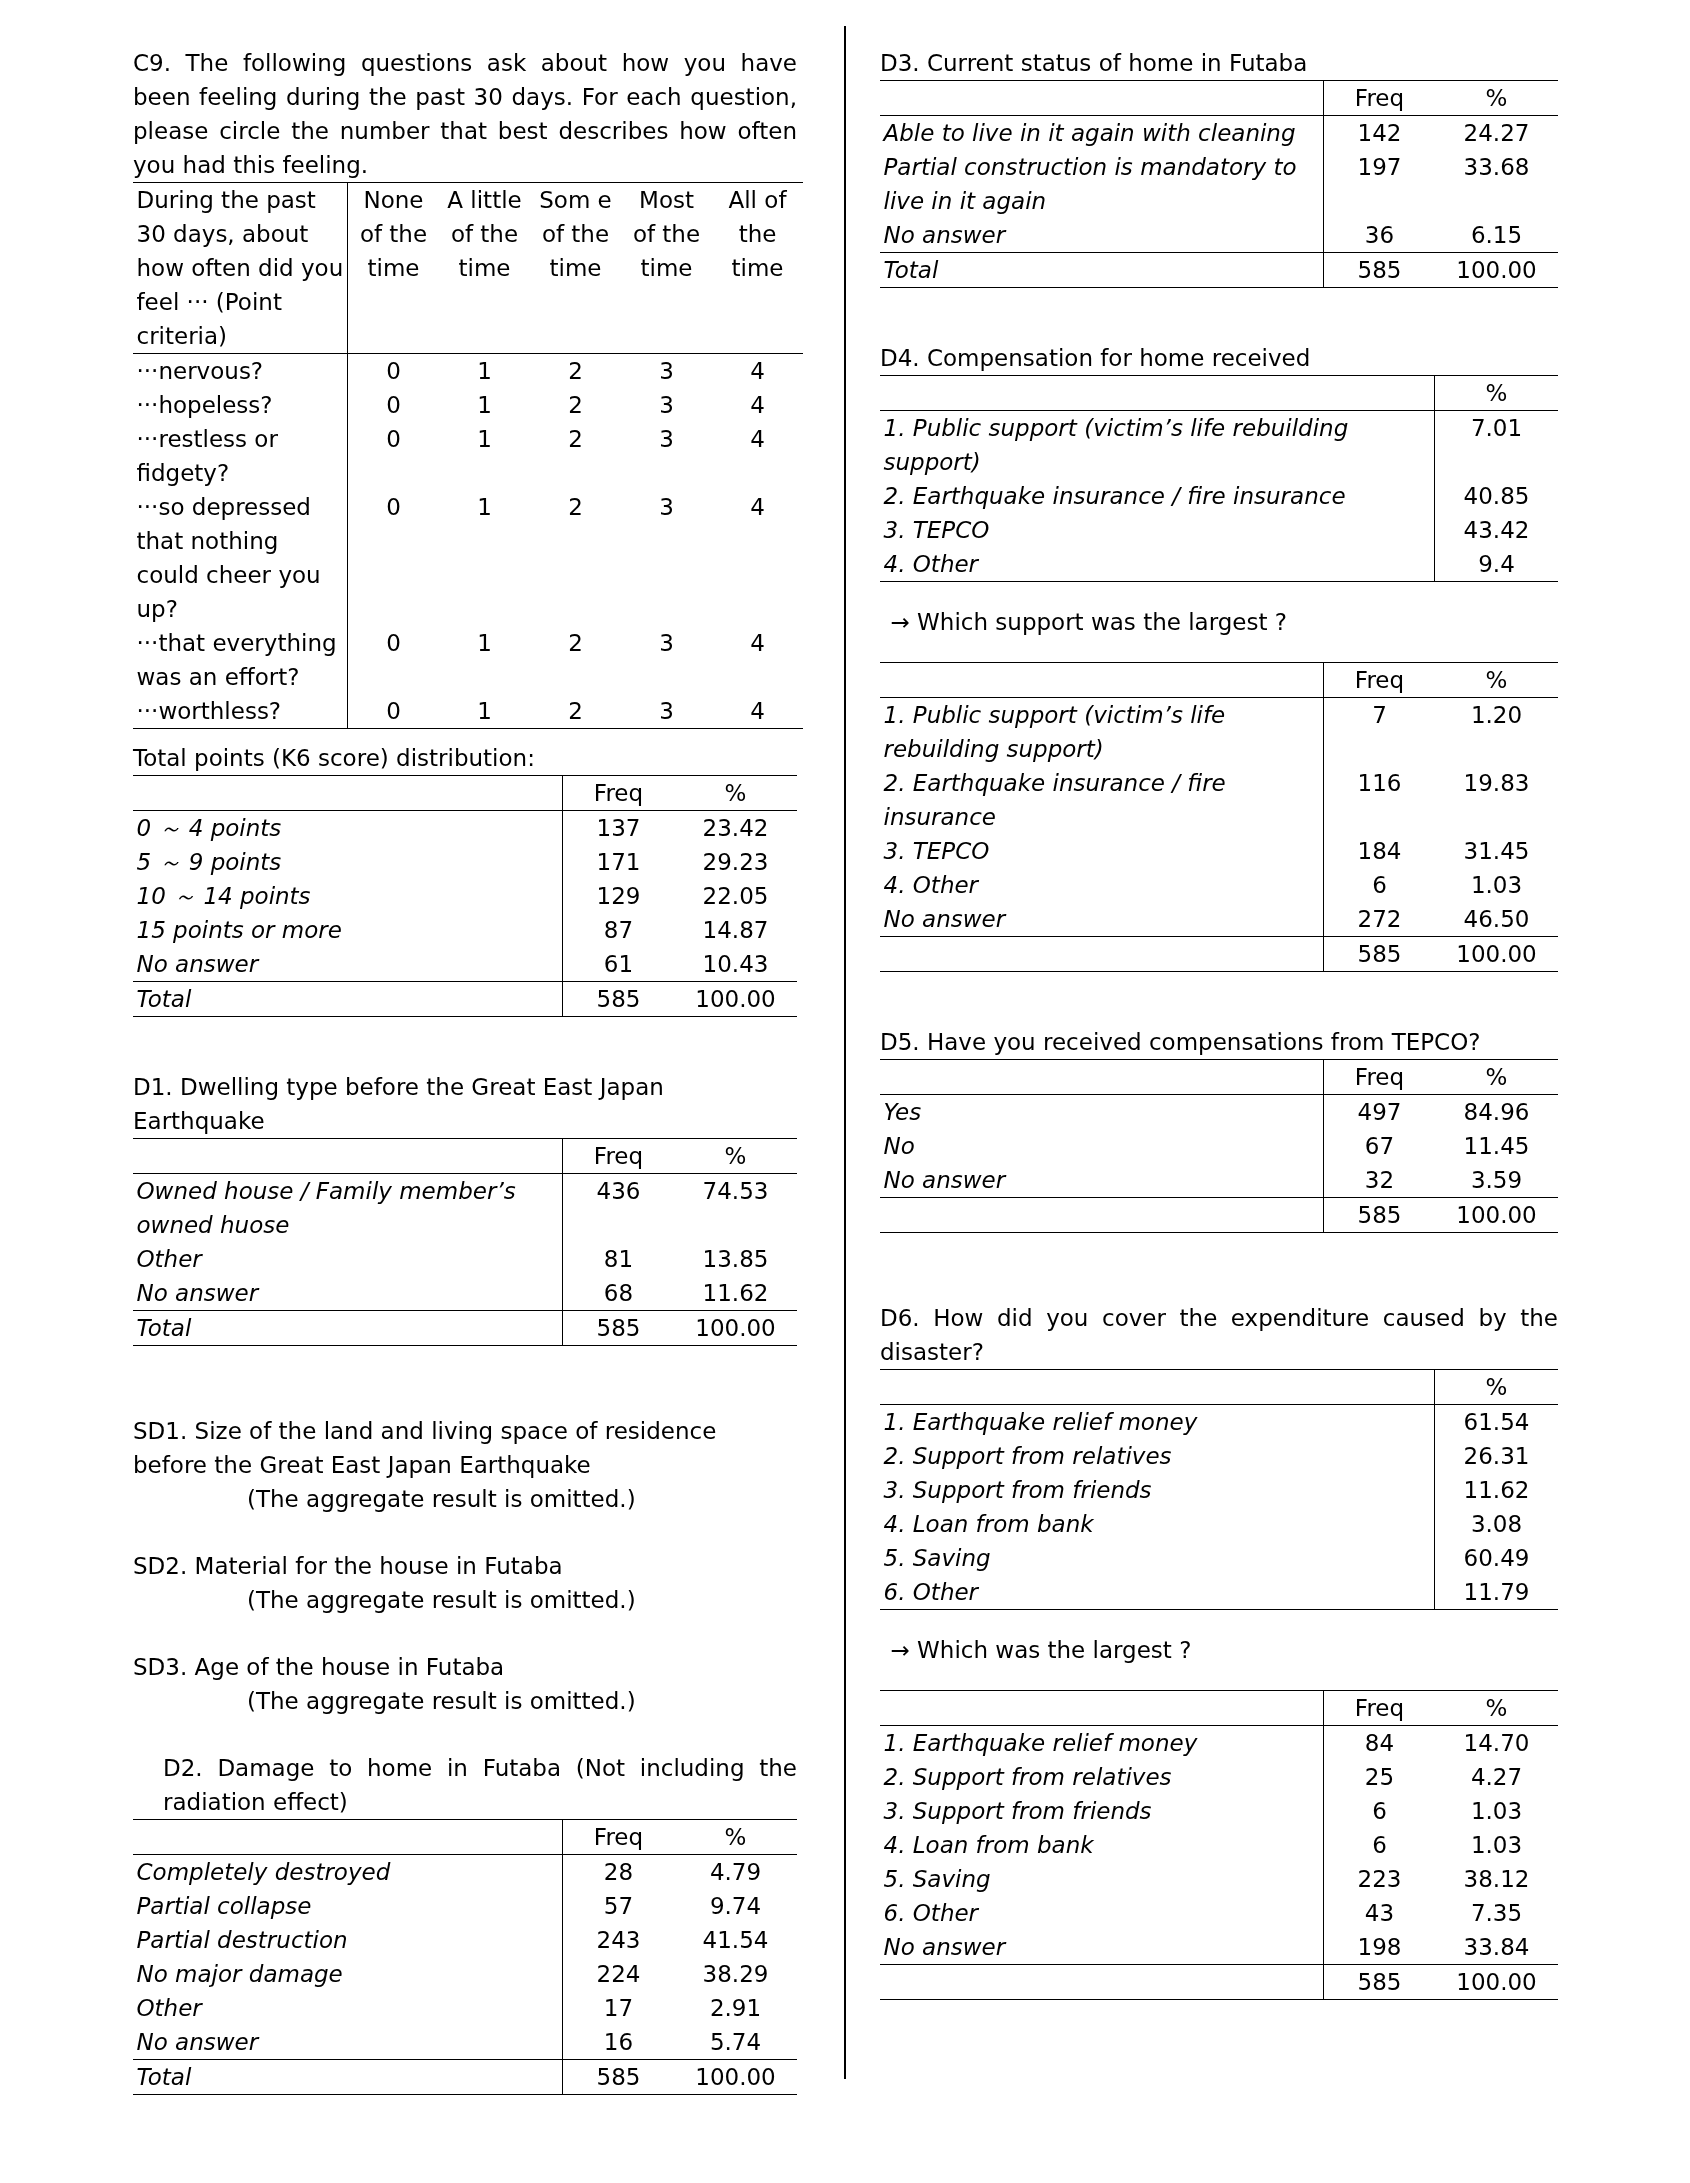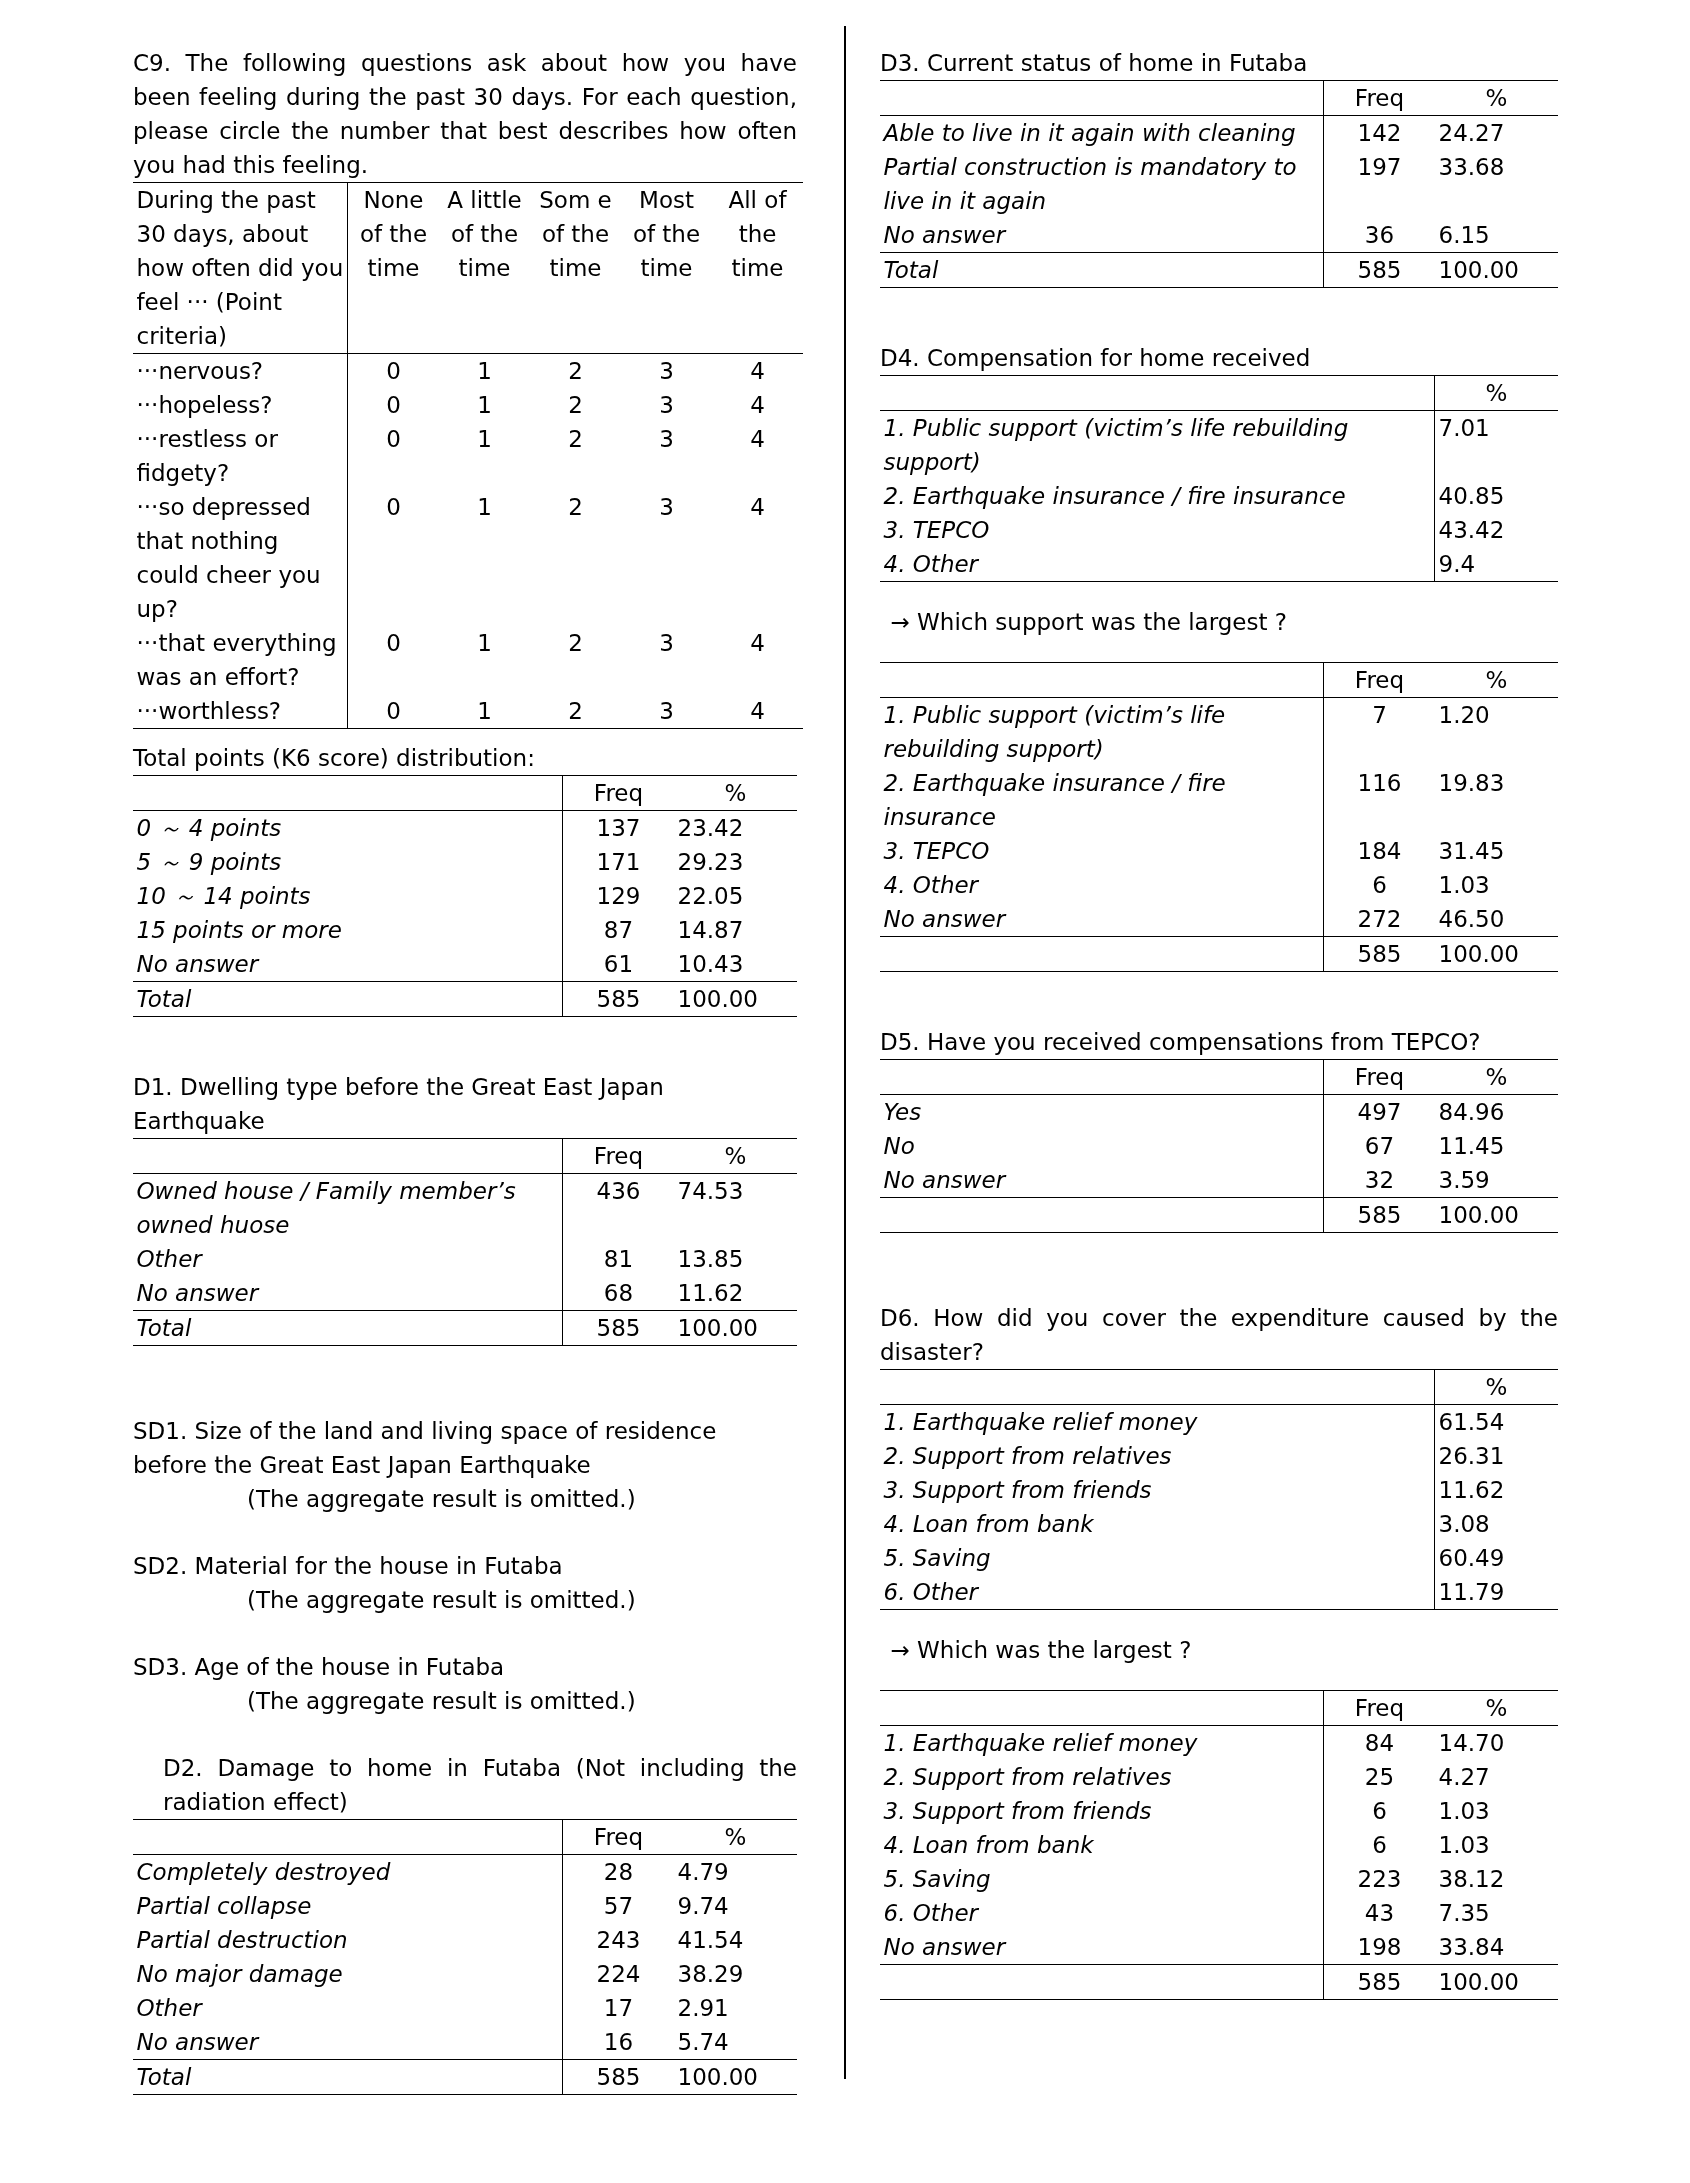--- a/index.html
+++ b/index.html
@@ -71,21 +71,21 @@
     font-weight: normal;
     vertical-align: top;
   }
   .rule-top  { border-top: 1.8px solid #000; }
   .rule-bot  { border-bottom: 1.8px solid #000; }
   .rule-thin { border-bottom: 1.4px solid #000; }
   .vline     { border-left: 1.8px solid #000; }
 
   .c-label { text-align: left; }
   .c-freq  { text-align: center; width: 104px; }
-  .c-pct   { width: 116px; }
+  .c-pct   { text-align: center; width: 116px; }
   .hdr     { text-align: center; }
 
   
   table.k6 td { vertical-align: top; }
   .k6-q { width: 207px; }
   .k6-c { width: 84px; text-align: center; }
 
   .arrow-line {
     font-size: 23px;
     line-height: 34px;

